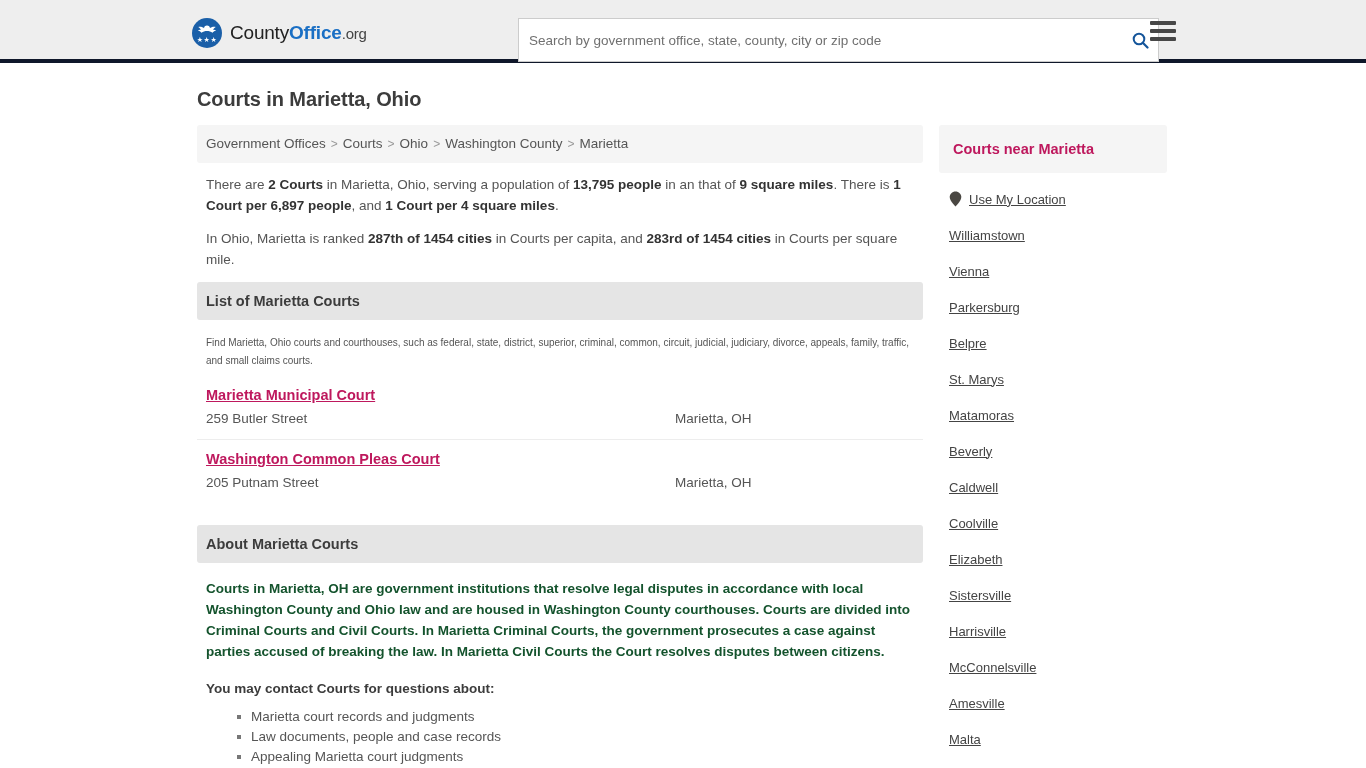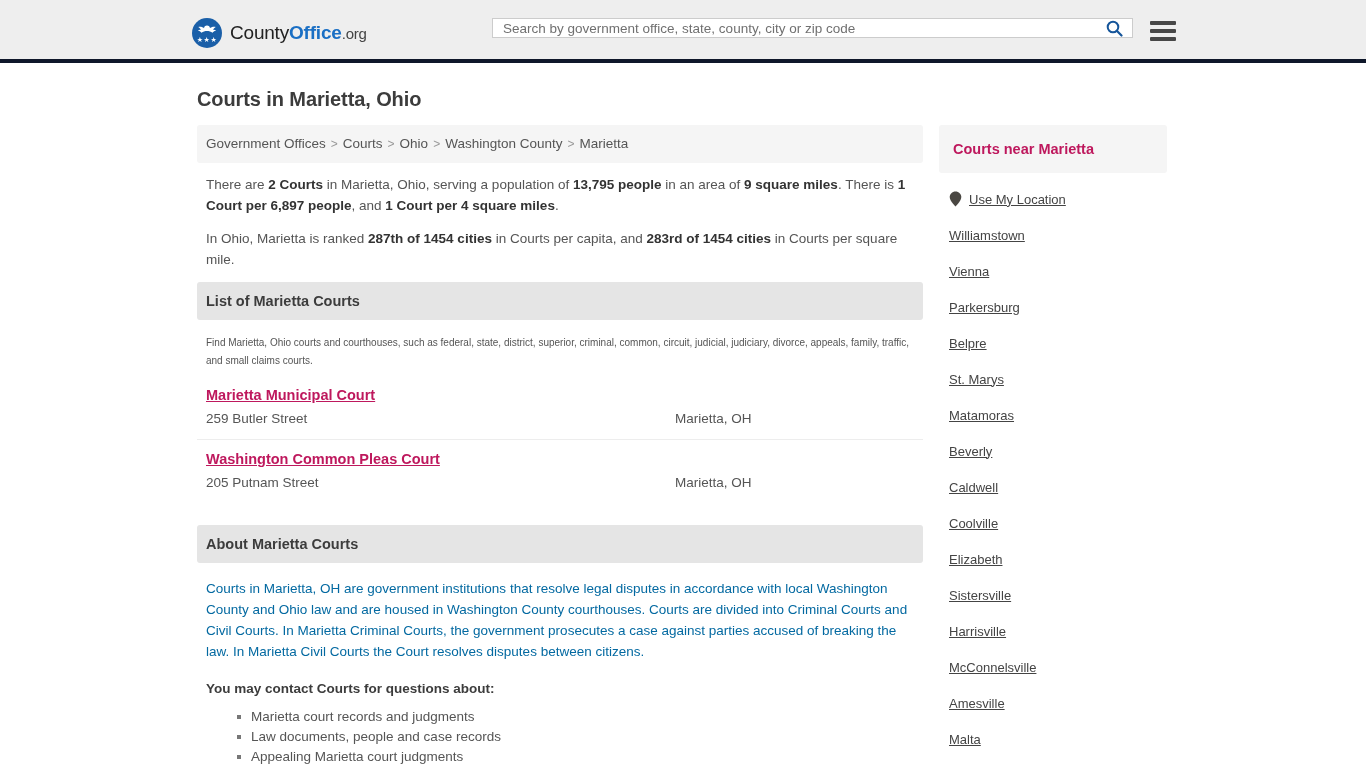--- a/index.html
+++ b/index.html
@@ -54,22 +54,22 @@
     color: #222222;
     letter-spacing: -0.2px;
     white-space: nowrap;
   }
   .brand-text .b { color: #1a6fc4; font-weight: bold; }
   .brand-text .n { font-weight: normal; }
   .brand-text .tld { color: #444444; font-size: 15px; }
 
   .search-wrap {
     position: absolute;
-    left: 492px; top: 18px;
-    width: 641px; height: 20px;
+    left: 518px; top: 18px;
+    width: 641px; height: 44px;
     background: #ffffff;
     border: 1px solid #cccccc;
     display: flex;
     align-items: center;
   }
   .search-input {
     flex: 1;
     border: none; outline: none;
     background: transparent;
     font-family: "Liberation Sans", sans-serif;
@@ -201,21 +201,22 @@
   }
   .court-addr { width: 469px; flex: none; }
   .court-city { flex: 1; }
 
   
   .about-body { padding: 15px 9px 0 9px; }
   .about-body p {
     margin: 0 0 16px 0;
     font-size: 13.5px;
     line-height: 21px;
-    color: #0369a1;
+    color: #14532d;
+    font-weight: bold;
   }
   .about-body p.lead-bold {
     font-weight: bold;
     color: #3c3c3c;
     margin-bottom: 8px;
   }
   .about-body ul {
     margin: 0; padding-left: 31px;
     list-style: none;
   }
@@ -303,21 +304,21 @@
 
     <div class="cols">
 
       <div class="main-col">
 
         <nav class="breadcrumb">
           <a href="#">Government Offices</a><span class="sep">&gt;</span><a href="#">Courts</a><span class="sep">&gt;</span><a href="#">Ohio</a><span class="sep">&gt;</span><a href="#">Washington County</a><span class="sep">&gt;</span><span class="current">Marietta</span>
         </nav>
 
         <div class="stats">
-          <p><span>There are </span><b>2 Courts</b><span> in Marietta, Ohio, serving a population of </span><b>13,795 people</b><span> in an area of </span><b>9 square miles</b><span>. There is </span><b>1 Court per 6,897 people</b><span>, and </span><b>1 Court per 4 square miles</b><span>.</span></p>
+          <p><span>There are </span><b>2 Courts</b><span> in Marietta, Ohio, serving a population of </span><b>13,795 people</b><span> in an that of </span><b>9 square miles</b><span>. There is </span><b>1 Court per 6,897 people</b><span>, and </span><b>1 Court per 4 square miles</b><span>.</span></p>
           <p><span>In Ohio, Marietta is ranked </span><b>287th of 1454 cities</b><span> in Courts per capita, and </span><b>283rd of 1454 cities</b><span> in Courts per square mile.</span></p>
         </div>
 
         <div class="section-bar">
           <h2>List of Marietta Courts</h2>
         </div>
 
         <div class="section-intro">Find Marietta, Ohio courts and courthouses, such as federal, state, district, superior, criminal, common, circuit, judicial, judiciary, divorce, appeals, family, traffic, and small claims courts.</div>
 
         <div class="court-list">

